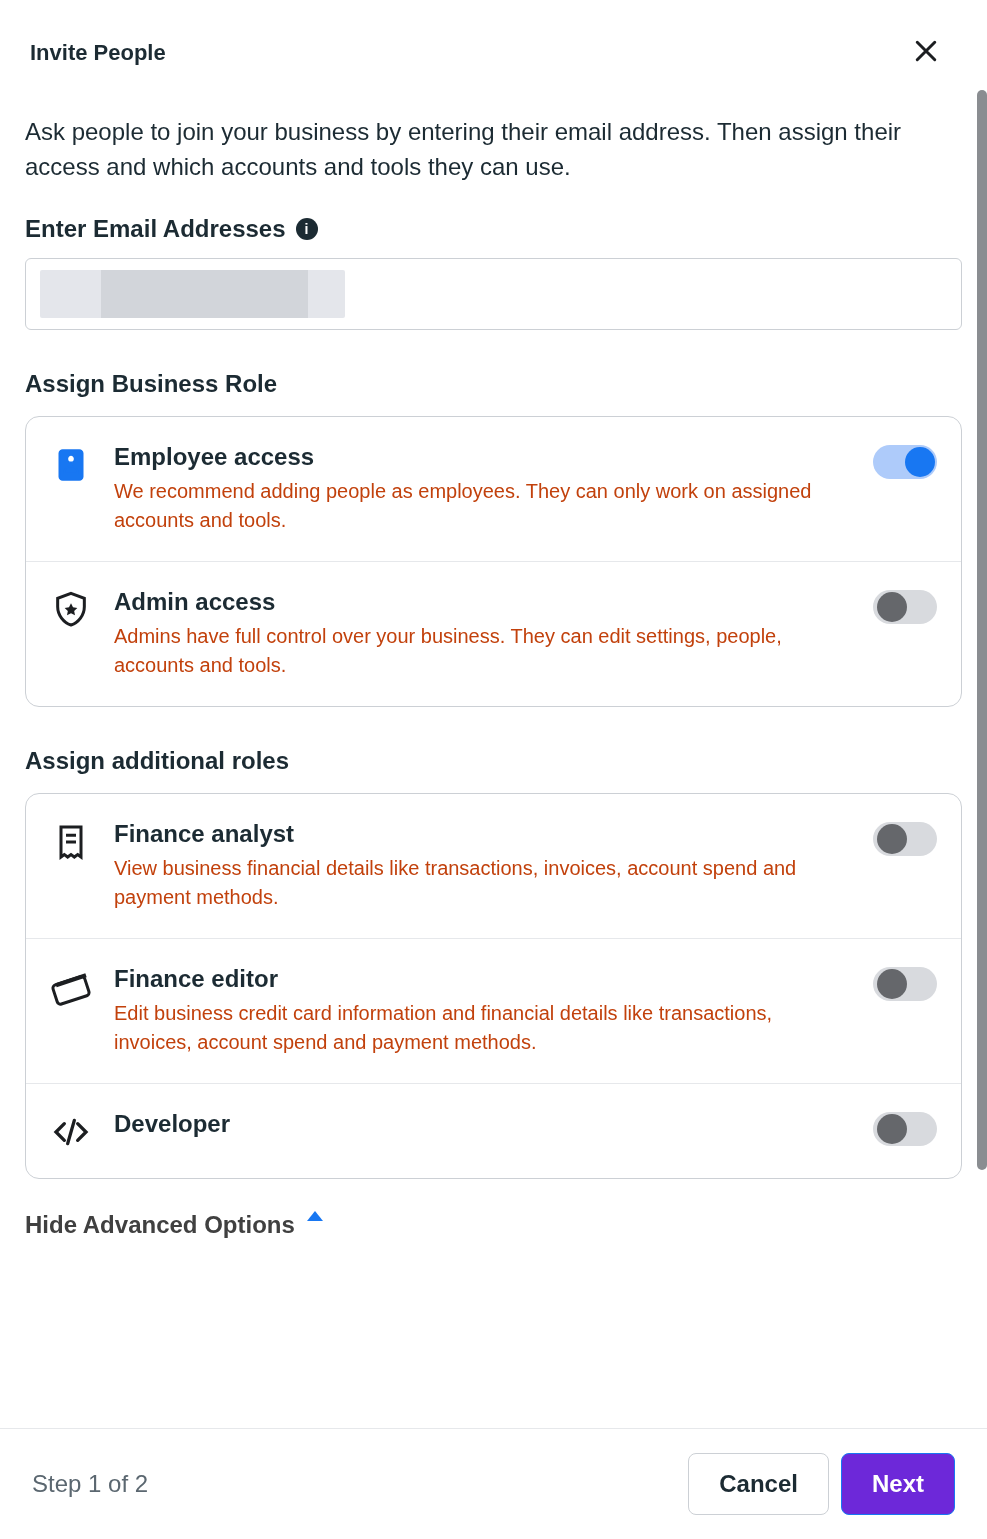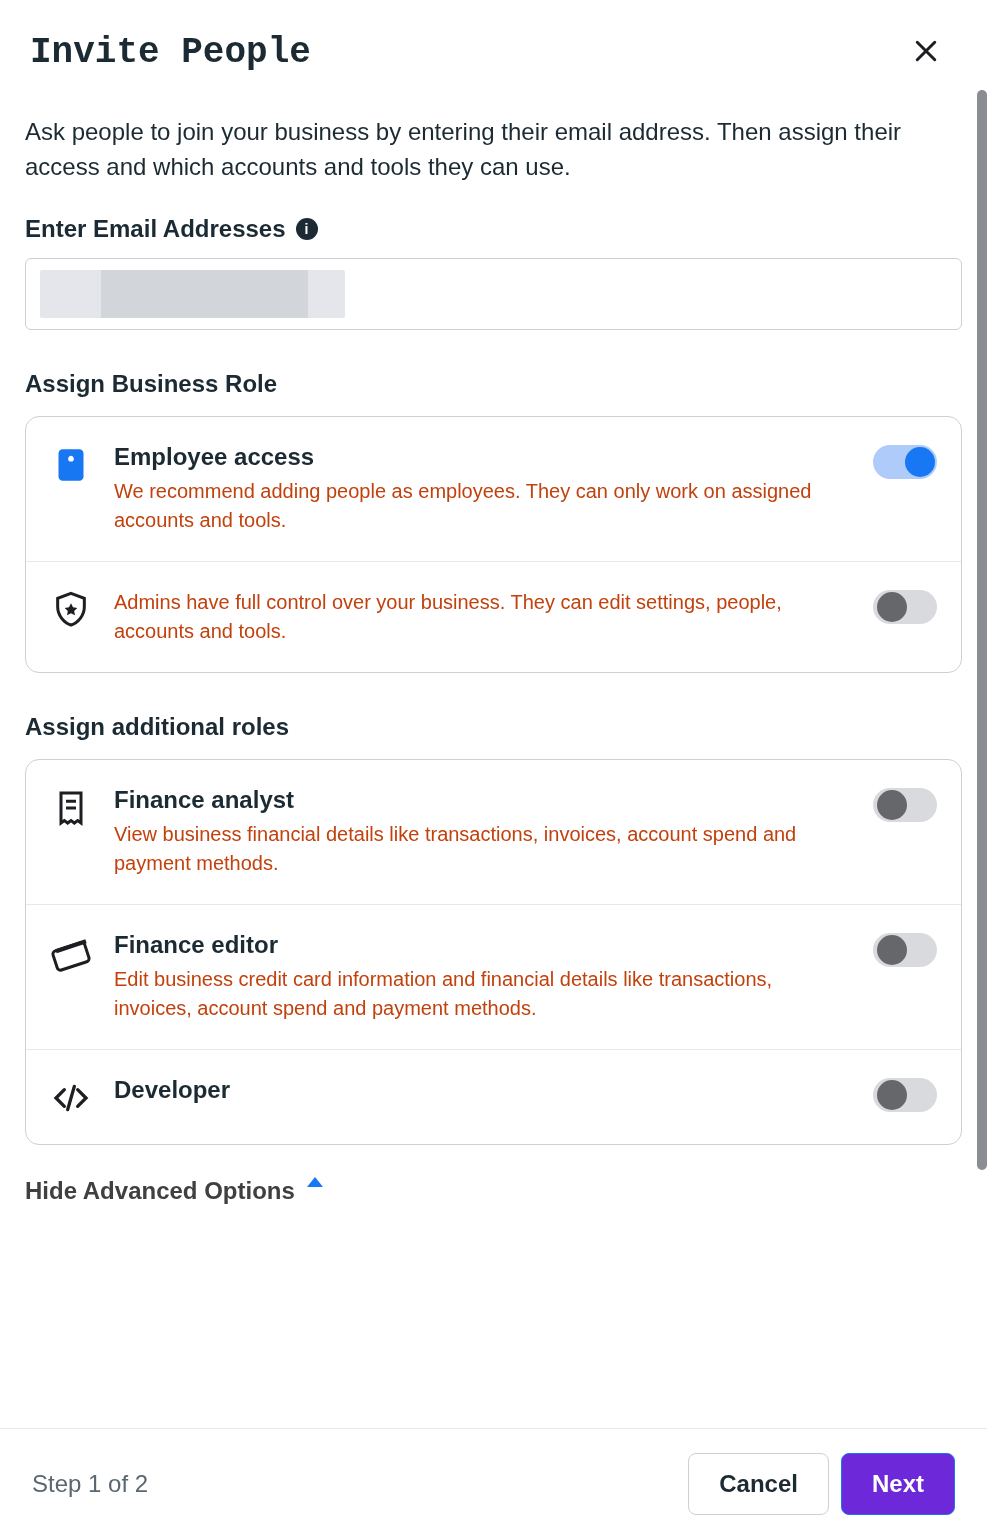--- a/index.html
+++ b/index.html
@@ -18,24 +18,23 @@
     display: flex;
     flex-direction: column;
   }
   .header-row {
     display: flex;
     justify-content: space-between;
     align-items: center;
     padding: 30px 40px 0 30px;
   }
   .dialog-title {
-    font-size: 36px;
-    font-weight: 700;
-    color: #1c2b33;
-    font-family: Liberation Mono, monospace;
+    font-size: 22px;
+    font-weight: 700;
+    color: #1c2b33;
   }
   .close-btn {
     background: none;
     border: none;
     cursor: pointer;
     padding: 6px;
     color: #1c1e21;
   }
   .close-btn svg { width: 30px; height: 30px; }
   .content {
@@ -256,20 +255,21 @@
       </div>
 
       <div class="role-row">
         <div class="role-icon">
           <svg viewBox="0 0 24 24" fill="none" stroke="#1c1e21" stroke-width="1.8">
               <path d="M12 2l8 3v5c0 5-3.5 9.5-8 11-4.5-1.5-8-6-8-11V5l8-3z"></path>
               <path d="M12 8l1.2 2.4 2.6.4-1.9 1.8.5 2.6L12 14l-2.4 1.2.5-2.6-1.9-1.8 2.6-.4L12 8z" fill="#1c1e21" stroke="none"></path>
             </svg>
         </div>
         <div class="role-text">
+          <div class="role-title">Admin access</div>
           <div class="role-desc">Admins have full control over your business. They can edit settings, people, accounts and tools.</div>
         </div>
         <div class="toggle-wrap">
           <button class="toggle off"><span class="knob"></span></button>
         </div>
       </div>
 
     </div>
 
     <h2 class="section-title">Assign additional roles</h2>

